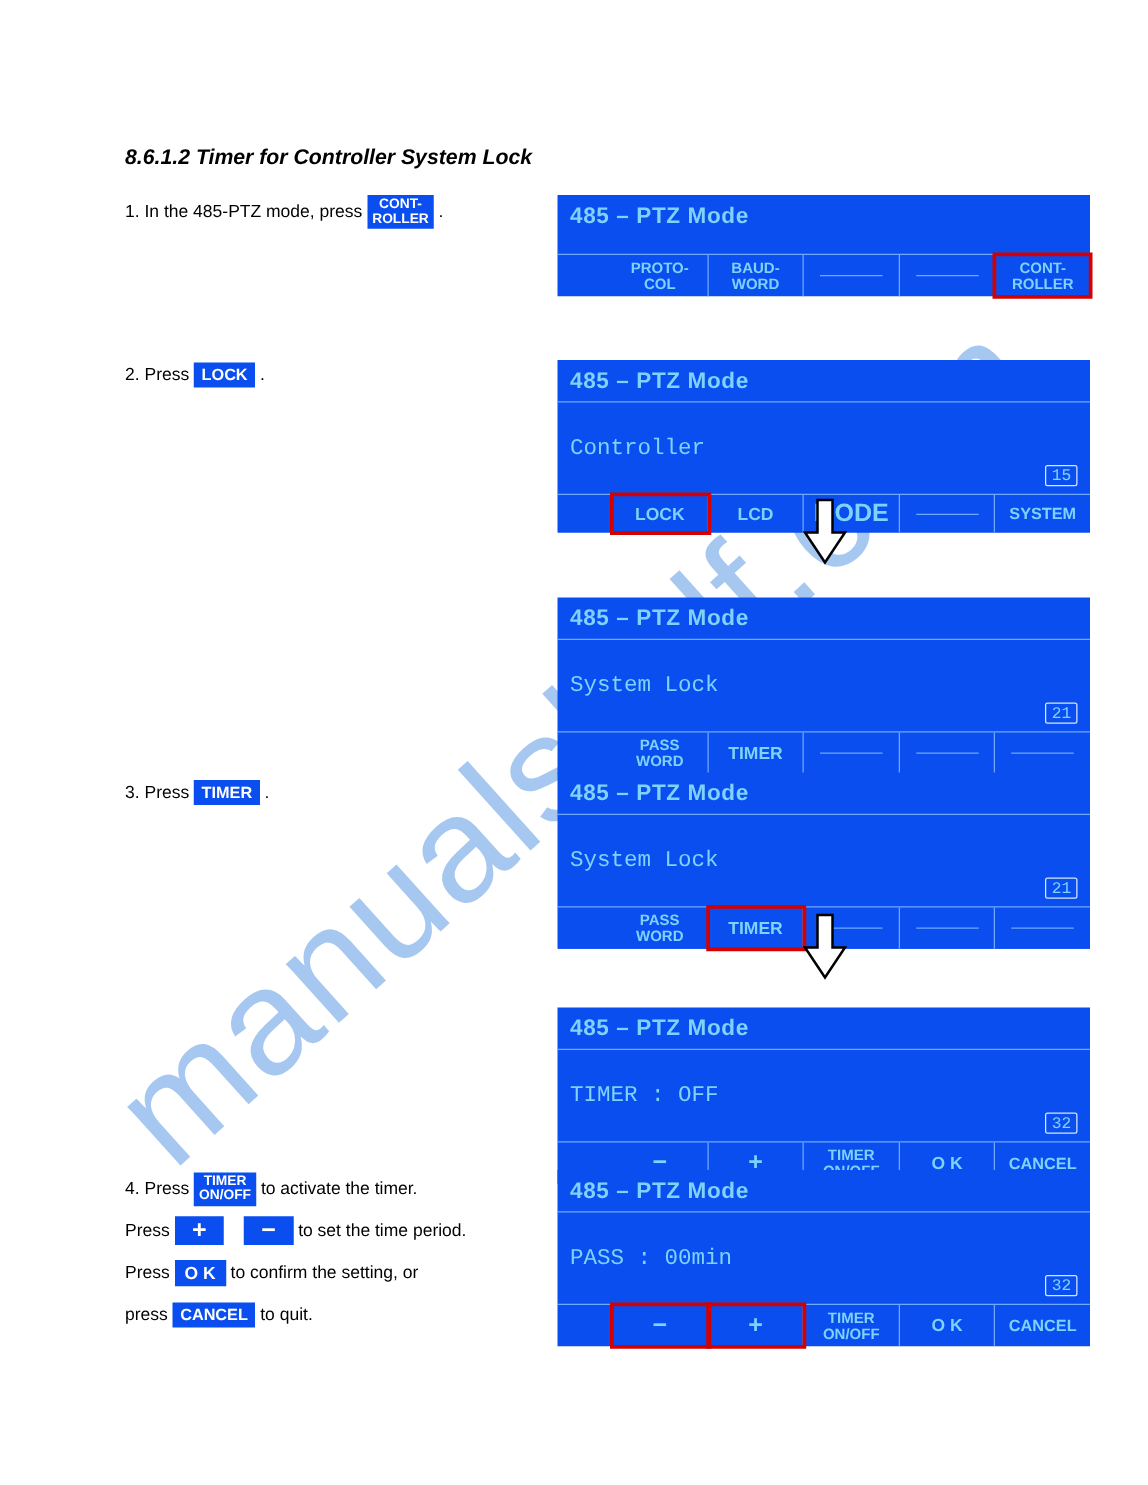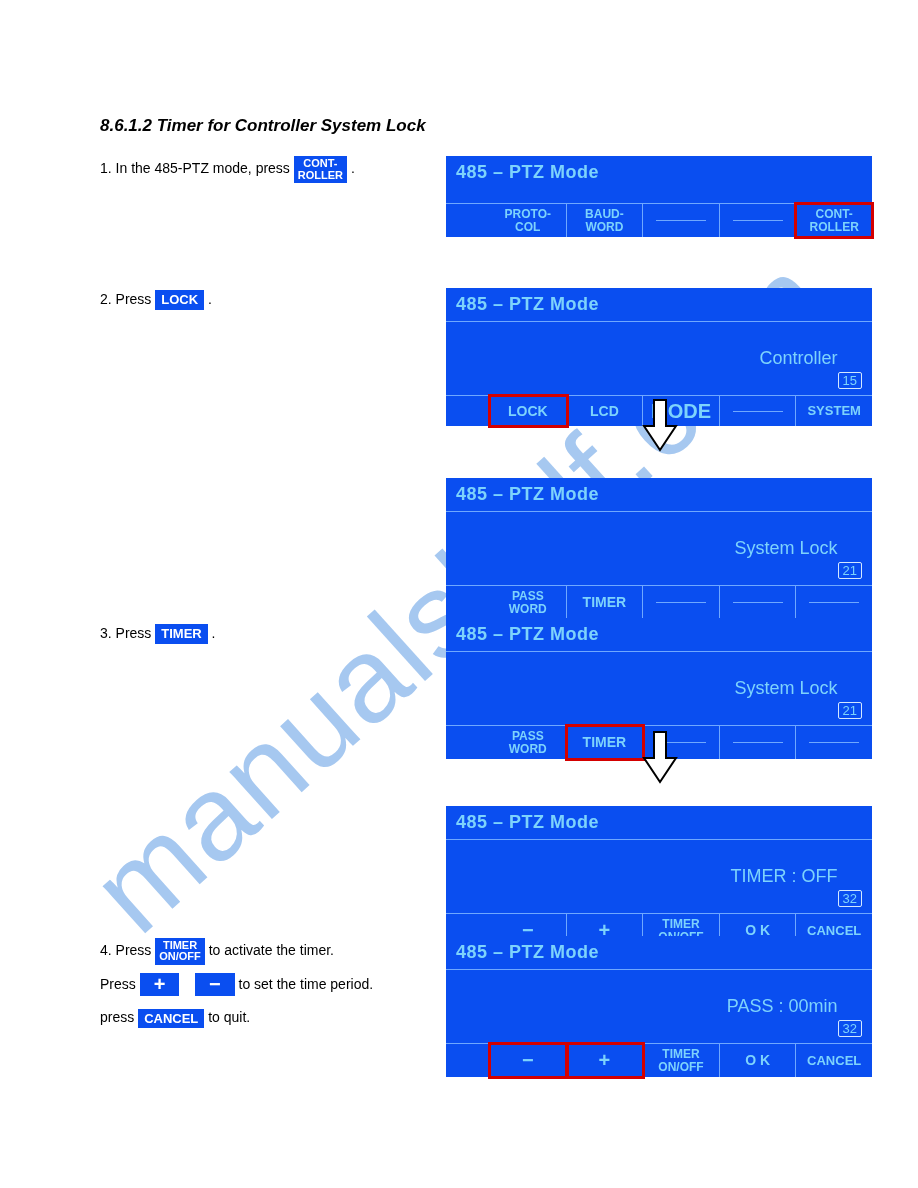--- a/index.html
+++ b/index.html
@@ -49,22 +49,23 @@
     padding: 6px 10px 20px 10px;
     letter-spacing: 0.5px;
     border-bottom: 1px solid #6fa8ff;
   }
   .lcd-header.compact { padding: 6px 10px 6px 10px; }
   .lcd-sub {
     font-size: 18px;
     padding: 6px 10px;
     border-bottom: 1px solid #6fa8ff;
     display: flex;
-    justify-content: flex-end;
+    justify-content: space-between;
     align-items: center;
+    font-family: Liberation Mono, monospace;
   }
   .lcd-sub .badge {
     border: 1px solid #d4e8ff;
     padding: 0 4px;
     font-size: 13px;
     border-radius: 2px;
     margin-top: 44px;
   }
   .lcd-row {
     display: flex;
@@ -145,20 +146,25 @@
     <span> to activate the timer.</span>
   </div>
   <div>
     <span>Press </span>
     <span class="inline-label big-sym" style="padding:1px 14px;">+</span>
     &nbsp;&nbsp;
     <span class="inline-label big-sym" style="padding:1px 14px;">−</span>
     <span> to set the time period.</span>
   </div>
   <div>
+    <span>Press </span>
+    <span class="inline-label inline-ok">O K</span>
+    <span> to confirm the setting, or </span>
+  </div>
+  <div>
     <span>press </span>
     <span class="inline-label" style="font-size:13px; padding:3px 6px;">CANCEL</span>
     <span> to quit.</span>
   </div>
 </div>
 
 <div class="lcd" style="left:446px; top:156px;">
   <div class="lcd-header">485 – PTZ Mode</div>
   <div class="lcd-row">
     <div class="lcd-cell" style="white-space:pre-line;">PROTO-

